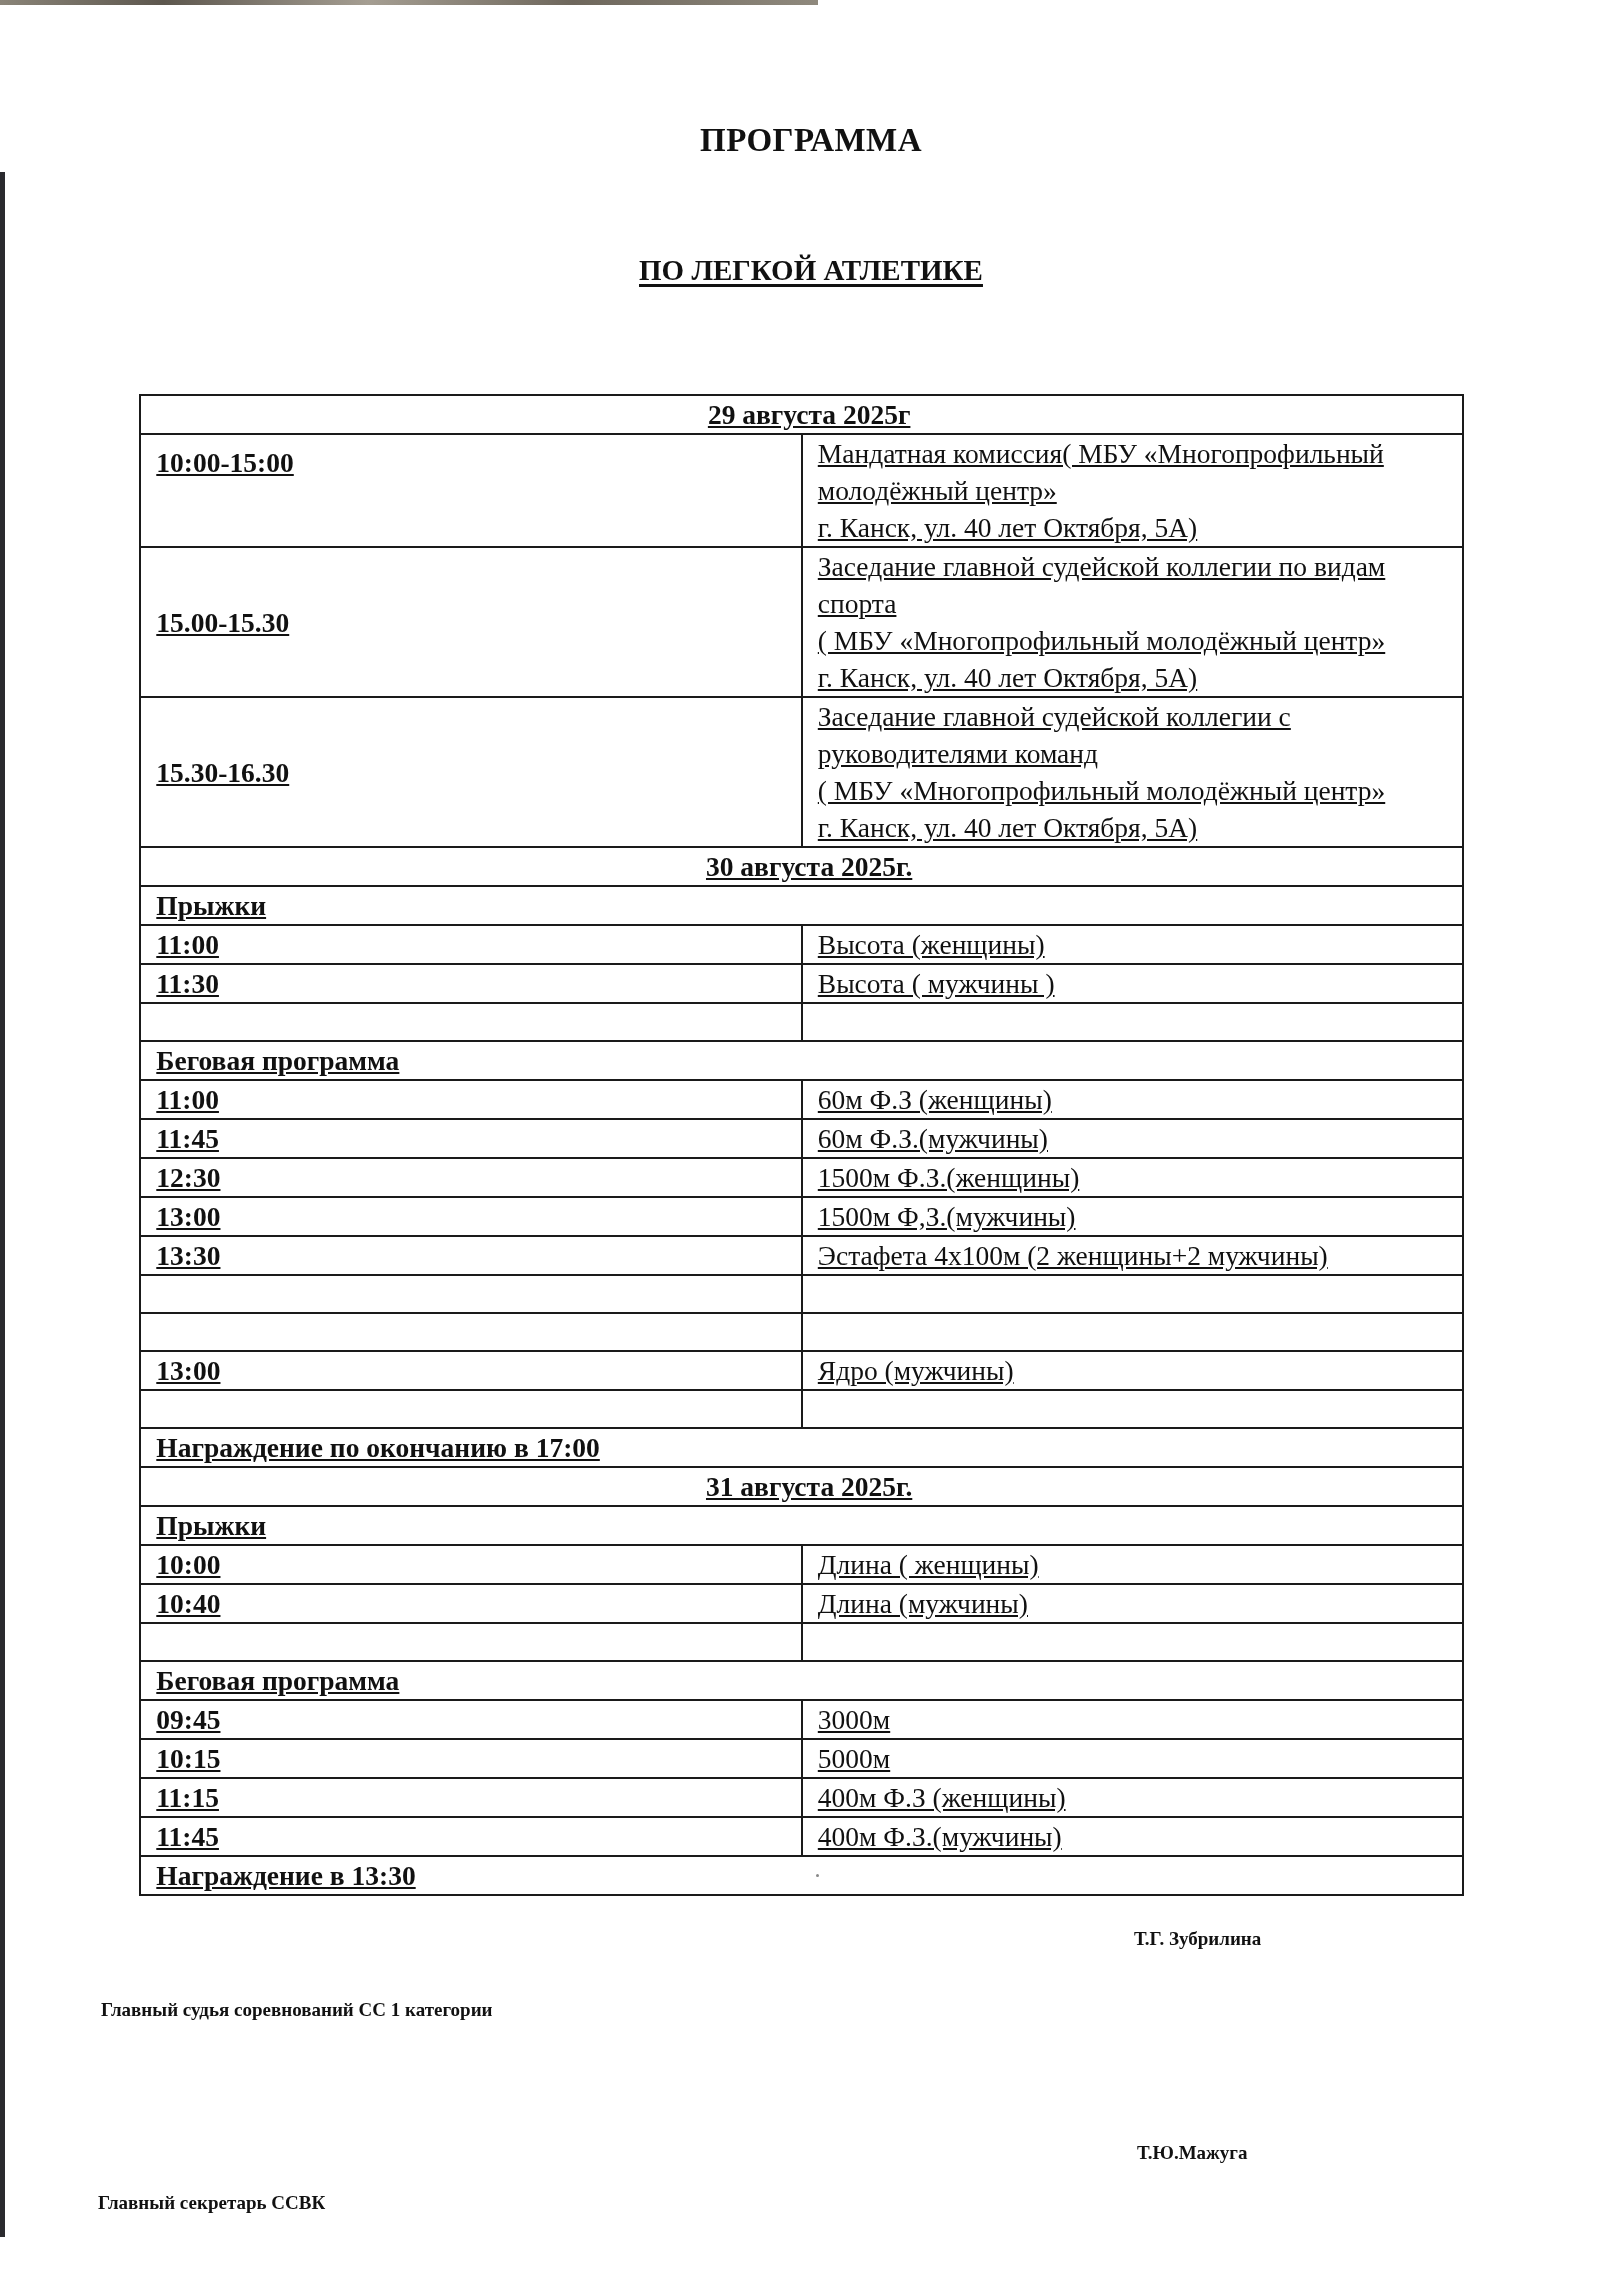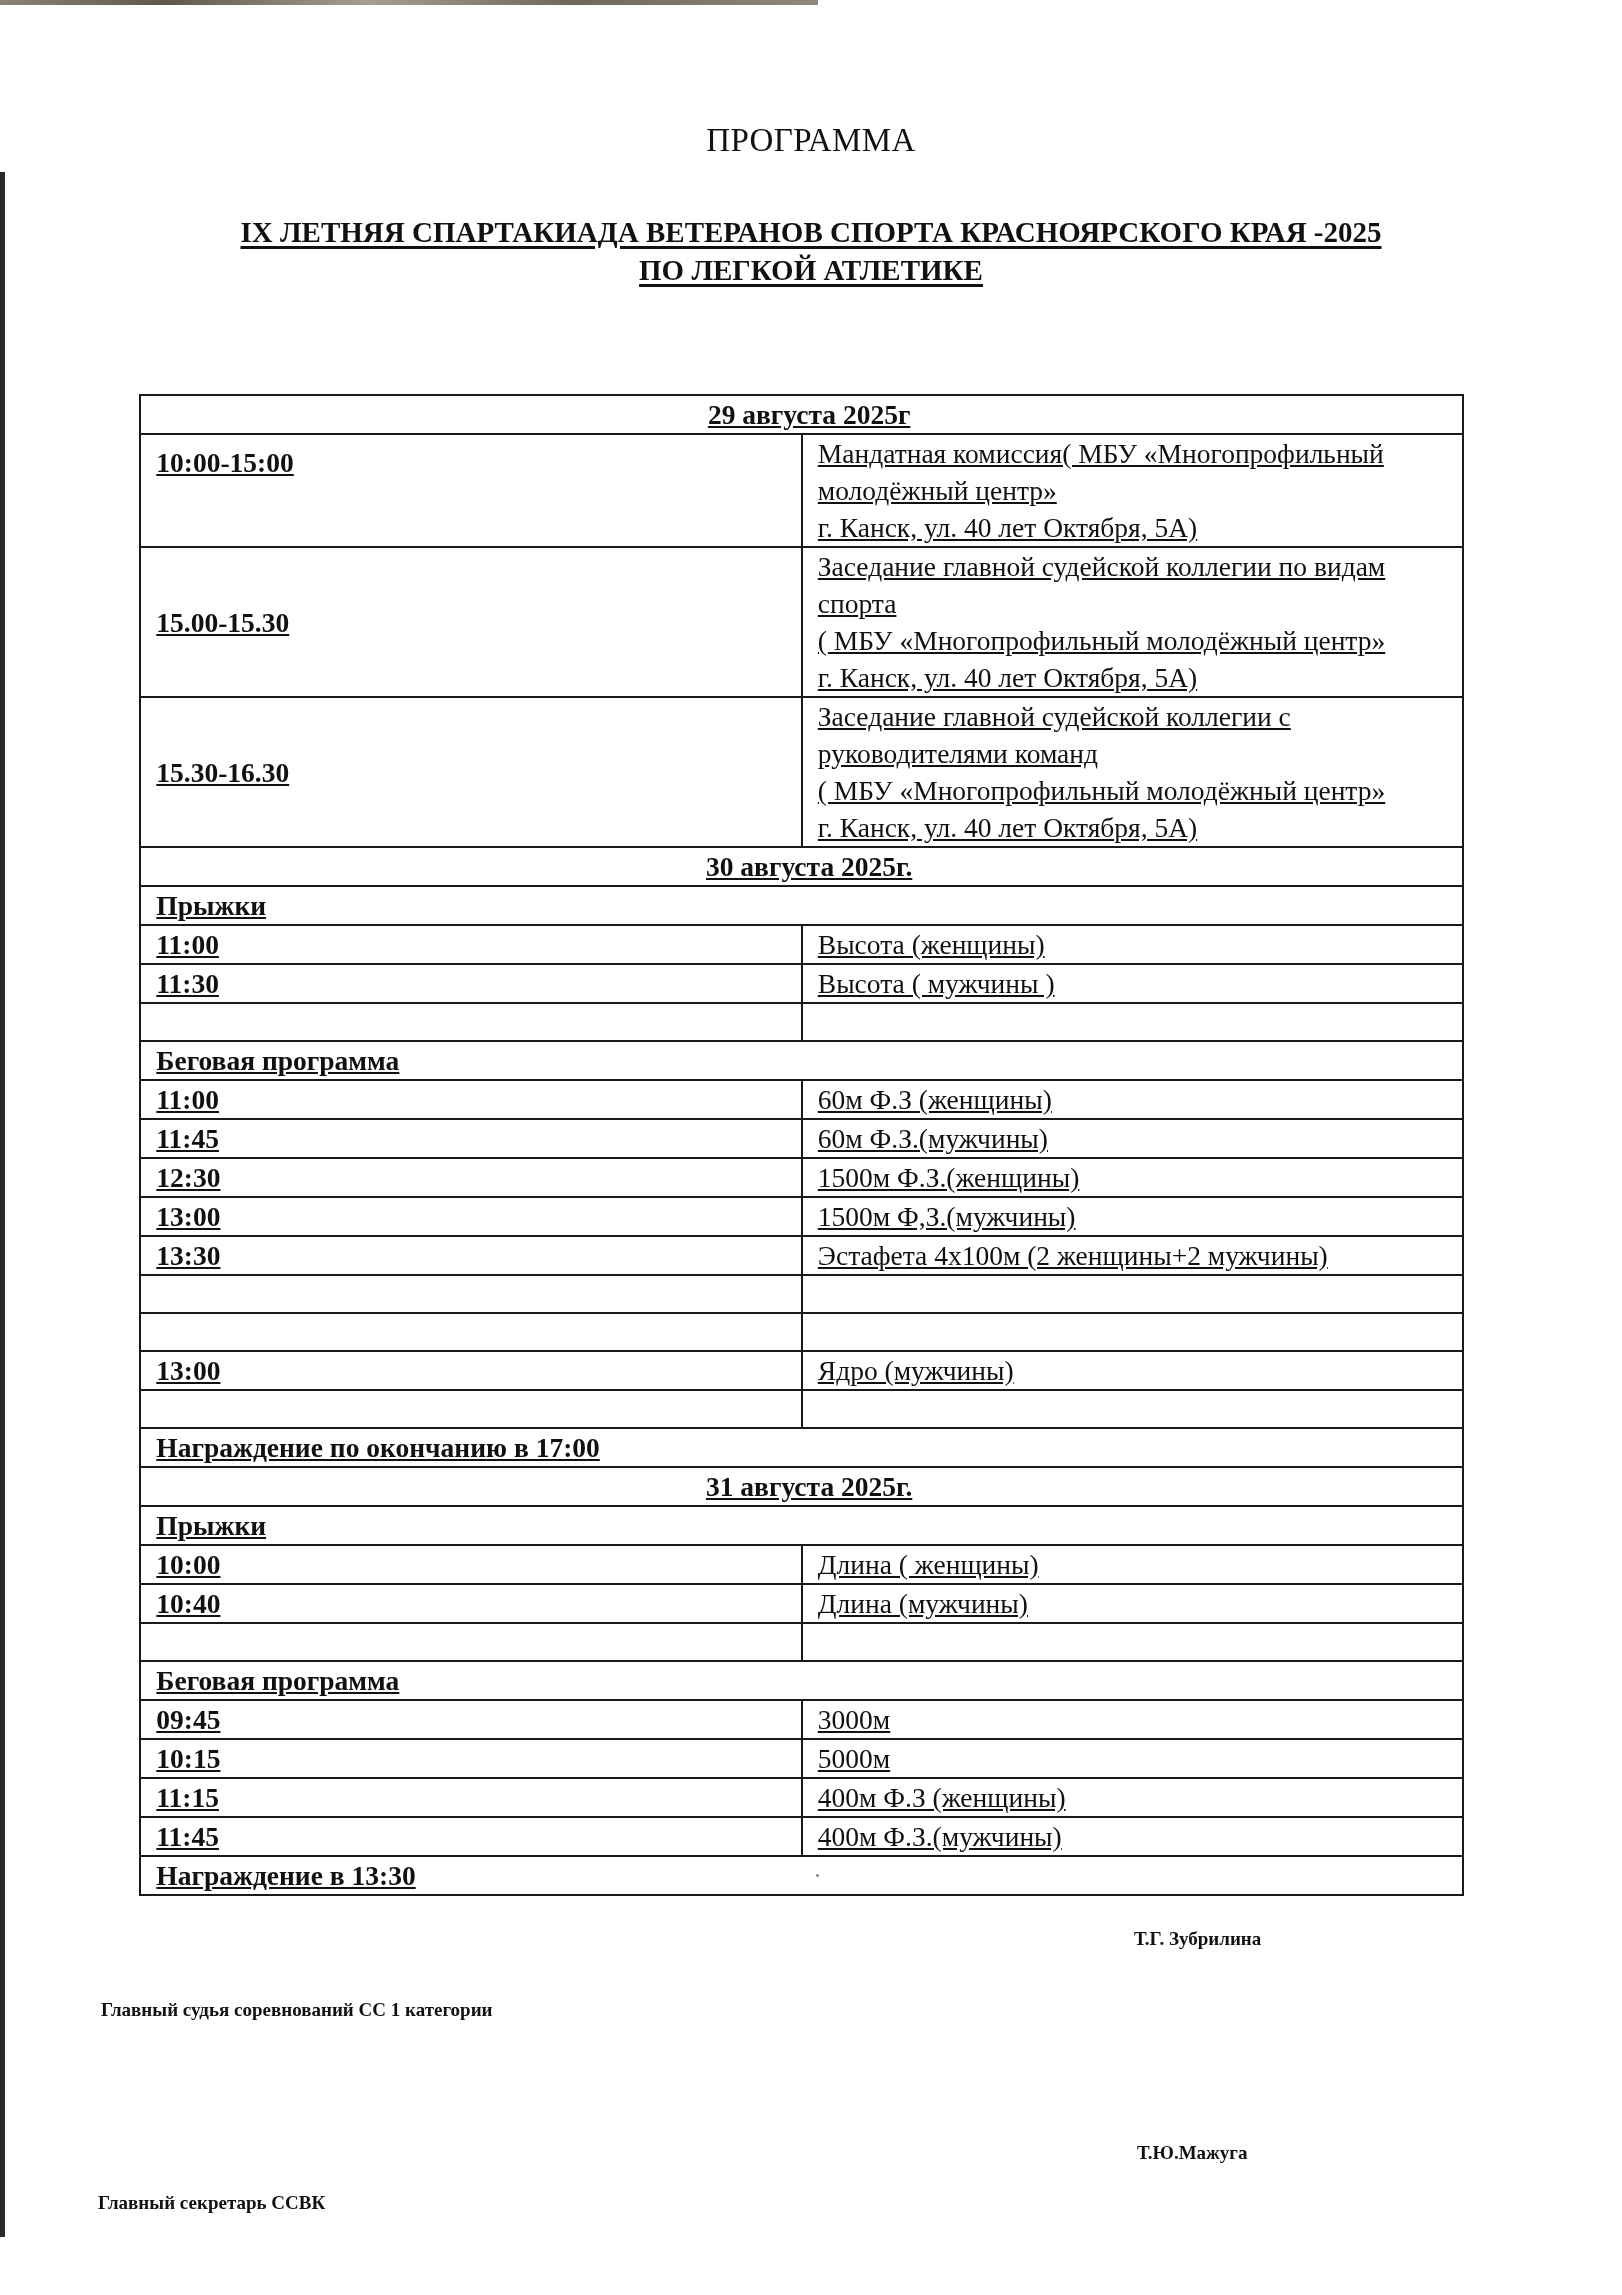--- a/index.html
+++ b/index.html
@@ -4,21 +4,21 @@
 <style>
   html, body { margin: 0; padding: 0; }
   body {
     width: 1622px; height: 2295px; background: #ffffff; position: relative; overflow: hidden;
     font-family: "Liberation Serif", "DejaVu Serif", serif; color: #111;
   }
   .scan-top { position: absolute; left: 0; top: 0; width: 818px; height: 5.4px;
     background: linear-gradient(90deg,#8a8478 0%,#5d574e 20%,#a59e92 45%,#6e675c 70%,#8f897d 100%); }
   .scan-left { position: absolute; left: 0; top: 172px; width: 4.6px; height: 2065px; background: #2a2a2e; }
   .title { position: absolute; top: 122px; left: 0; width: 1622px; text-align: center;
-    font-weight: normal; font-size: 33px; letter-spacing: 0.4px; }
+    font-weight: bold; font-size: 33px; letter-spacing: 0.4px; }
   .subtitle { position: absolute; top: 213px; left: 0; width: 1622px; text-align: center;
     font-weight: bold; font-size: 29px; line-height: 38px; }
   .subtitle span { text-decoration: underline; text-decoration-thickness: 3.1px; text-underline-offset: 3.8px; }
   table.prog { position: absolute; left: 139px; top: 394px; width: 1325px;
     border-collapse: collapse; font-size: 27.5px; table-layout: fixed; }
   table.prog td { border: 2.3px solid #1a1a1a; padding: 0 0 0 15.3px; height: 36px; vertical-align: middle;
     line-height: 37px; text-decoration: underline; }
   td.time { width: 270px; font-weight: bold; }
   td.date { text-align: center; font-weight: bold; padding-left: 0; }
   td.section { font-weight: bold; }
@@ -27,21 +27,21 @@
   .dot { position: absolute; left: 816px; top: 1874px; width: 3.1px; height: 3.1px; background: #888; border-radius: 1.5px; }
 </style>
 </head>
 <body>
 
 <div class="scan-top"></div>
 <div class="scan-left"></div>
 
 <div class="title">ПРОГРАММА</div>
 <div class="subtitle">
-  <span>IX ЛЕТНЯЯ СПАРТАКИАДА ВЕТЕРАНОВ СПОРТА КРАСНОЯРСКОГО КРАЯ -2025</span><br>
+  <br>
   <span>ПО ЛЕГКОЙ АТЛЕТИКЕ</span>
 </div>
 
 <table class="prog">
   <tbody>
 
     <tr>
       <td class="date" colspan="2">29 августа 2025г</td>
     </tr>
     <tr style="height:77px">

